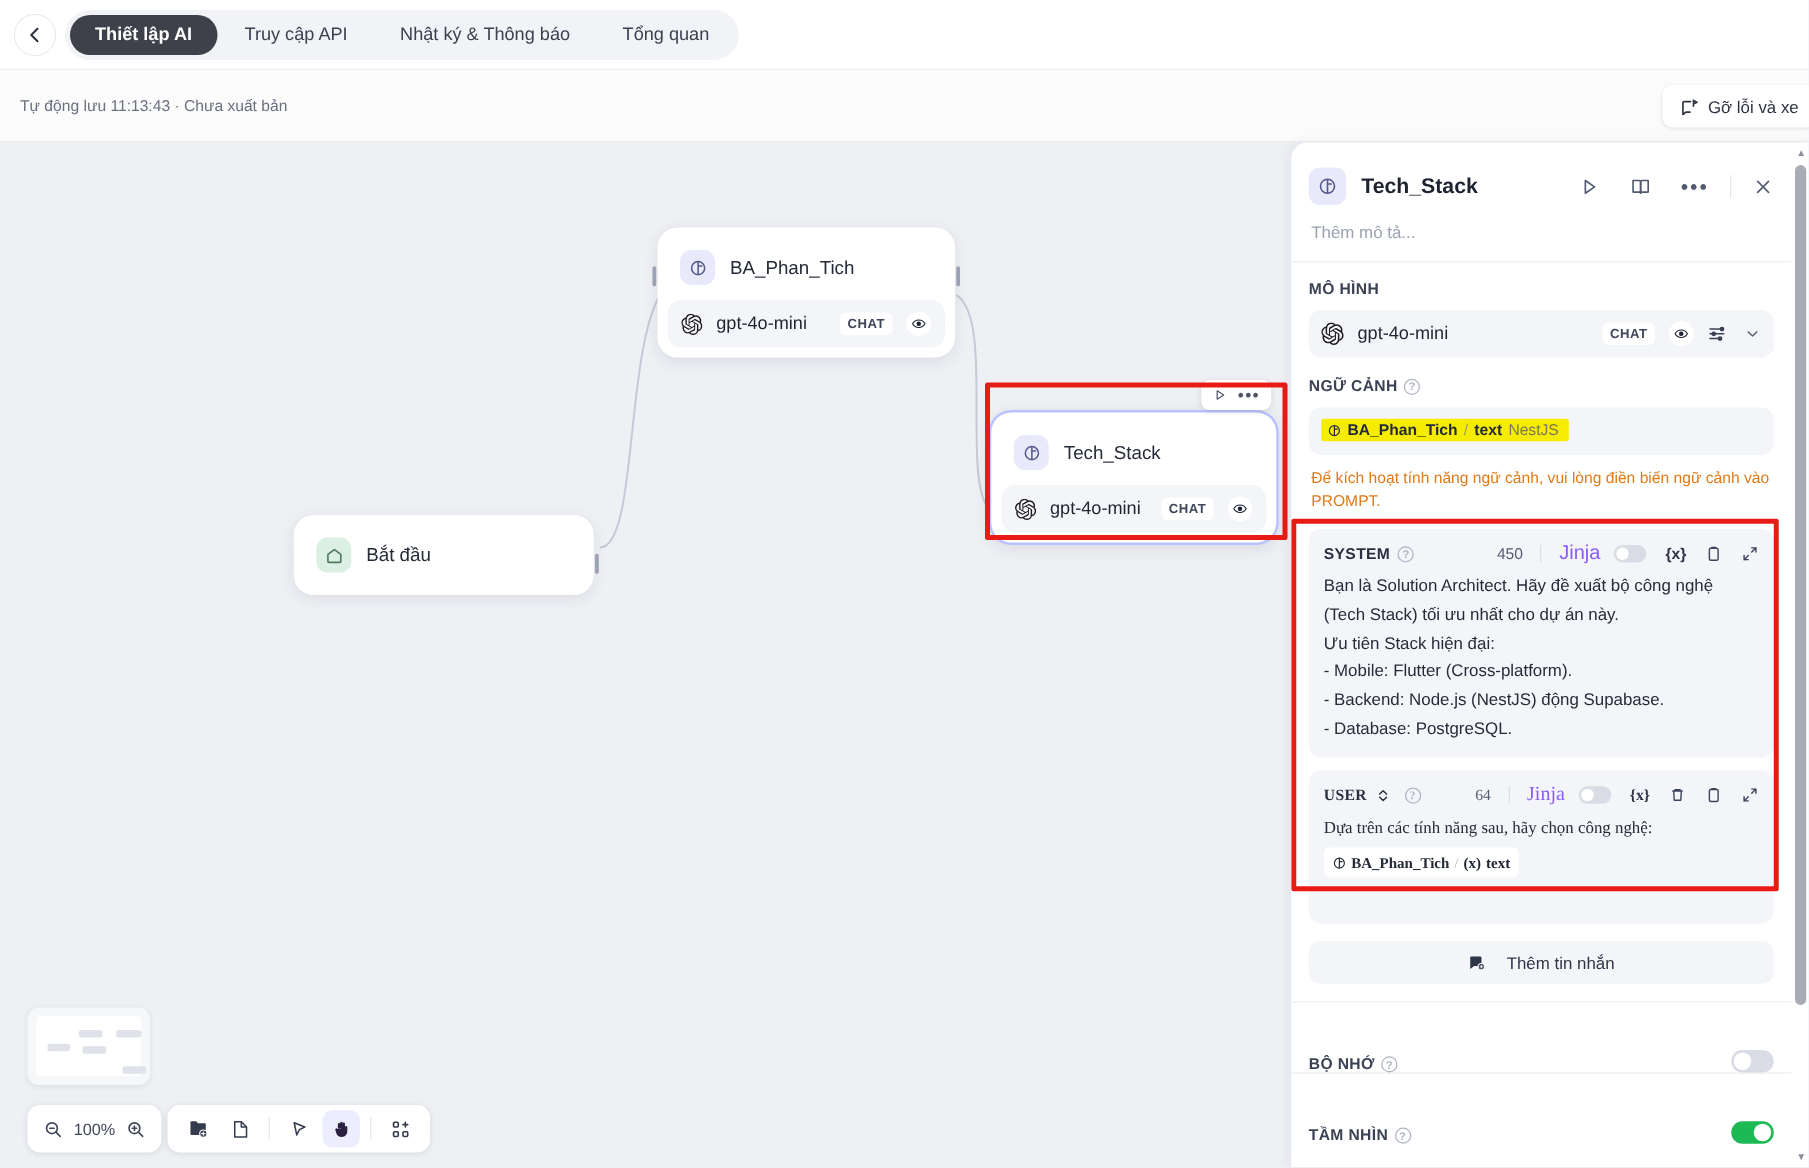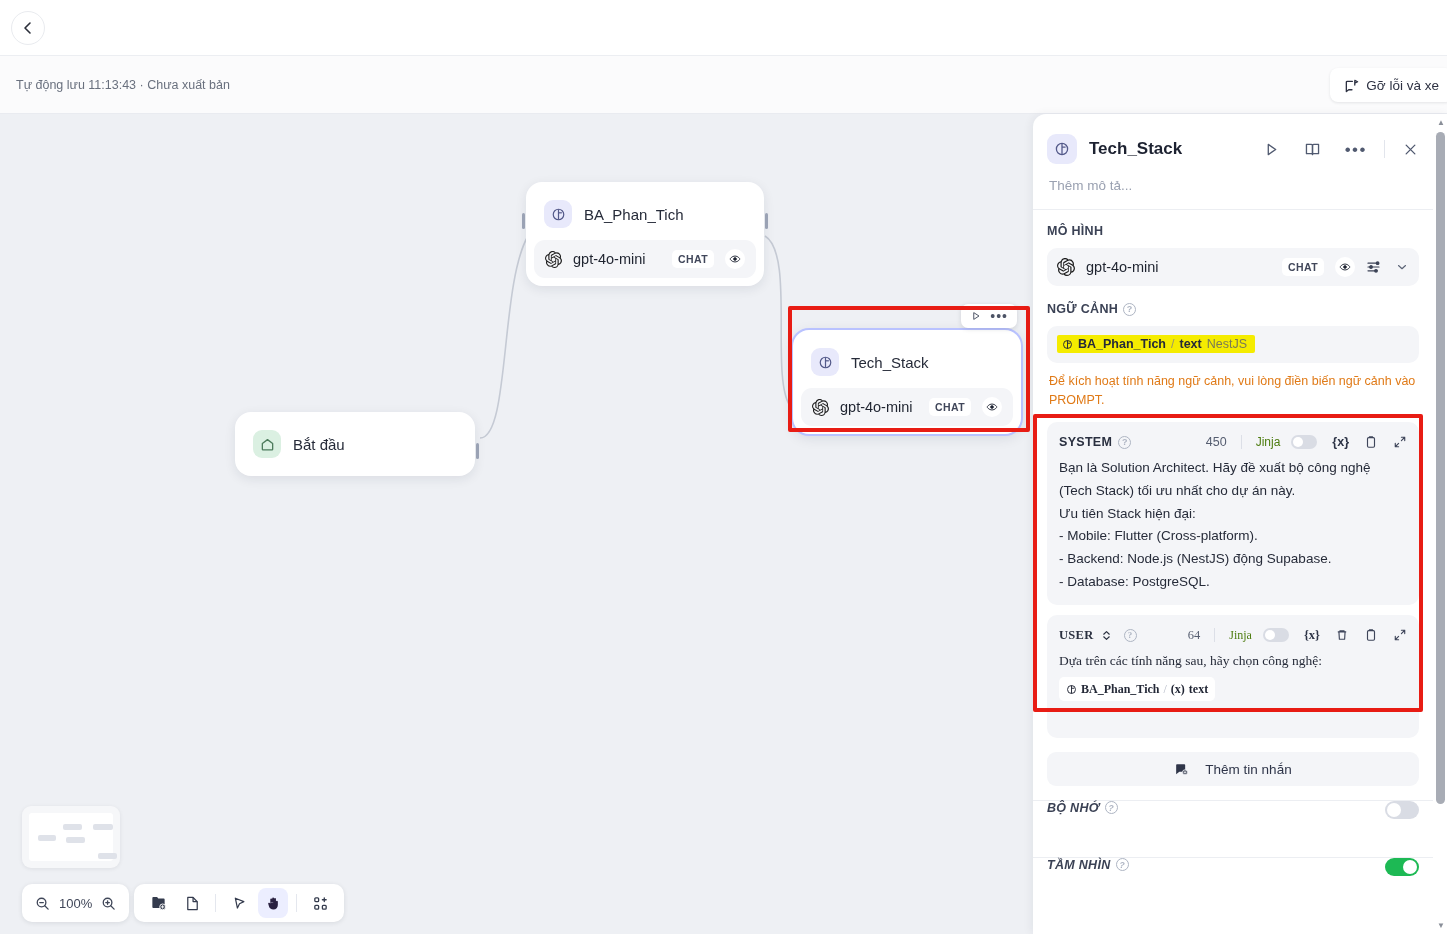--- a/index.html
+++ b/index.html
@@ -172,21 +172,21 @@
   .ctx-tag .sl { color: #9a9a6a; }
   .ctx-tag .tx { color: #252a38; font-weight: 700; }
   .ctx-tag .ty { color: #7a7a55; }
   .ctx-warn { font-size: 12.5px; color: #e07a17; padding: 9px 2px 0 2px; line-height: 1.55; }
 
   .msg-block { background: #f4f5f8; border-radius: 10px; padding: 10px 12px 12px 12px; }
   .msg-head { display: flex; align-items: center; gap: 6px; height: 20px; }
   .msg-role { font-size: 12.5px; font-weight: 700; color: #2a3040; letter-spacing: .3px; }
   .msg-count { font-size: 12.5px; color: #555d70; margin-left: auto; }
   .msg-sep { width: 1px; height: 14px; background: #dcdfe7; margin: 0 8px; }
-  .jinja { font-size: 12px; color: #4d7c0f; }
+  .jinja { font-size: 16px; color: #8b5cf6; }
   .toggle-sm {
     width: 26px; height: 14px; border-radius: 8px; background: #d9dce4;
     position: relative; margin-left: 5px; cursor: pointer;
   }
   .toggle-sm::after {
     content: ""; position: absolute; left: 2px; top: 2px; width: 10px; height: 10px;
     border-radius: 50%; background: #fff;
   }
   .mh-ico { color: #3e455a; cursor: pointer; display: flex; align-items: center; margin-left: 9px; }
   .msg-body { font-size: 13.5px; color: #262b39; line-height: 1.68; padding-top: 5px; }
@@ -198,21 +198,21 @@
   .var-chip .sl { color: #b4b9c6; }
   .var-chip .tx { color: #1d2231; font-weight: 700; }
 
   .addmsg {
     margin: 0 14px; height: 34px; background: #f4f5f8; border-radius: 9px;
     display: flex; align-items: center; justify-content: center; gap: 16px;
     font-size: 13.5px; color: #2f3purple; color: #2f3549; cursor: pointer;
   }
 
   .row-toggle {
-    padding: 0 14px; height: 56px; display: flex; align-items: flex-start; font-style: italic;
+    padding: 0 14px; height: 56px; display: flex; align-items: flex-end;
   }
   .toggle-lg {
     width: 34px; height: 18px; border-radius: 10px; background: #d9dce4;
     position: relative; margin-left: auto; cursor: pointer;
   }
   .toggle-lg::after {
     content: ""; position: absolute; left: 2px; top: 2px; width: 14px; height: 14px;
     border-radius: 50%; background: #fff;
   }
   .toggle-lg.on { background: #1db954; }
@@ -236,20 +236,34 @@
 </head>
 <body>
 
 <div class="app">
 
   <div class="topbar">
     <div class="back-btn">
       <svg width="16" height="16" viewBox="0 0 16 16" fill="none" stroke="currentColor" stroke-width="1.6" stroke-linecap="round" stroke-linejoin="round">
           <path d="M10 3 5 8l5 5"></path>
         </svg>
+    </div>
+    <div class="tabs">
+      <div class="tab active">
+          <span>Thiết lập AI</span>
+        </div>
+      <div class="tab">
+          <span>Truy cập API</span>
+        </div>
+      <div class="tab">
+          <span>Nhật ký &amp; Thông báo</span>
+        </div>
+      <div class="tab">
+          <span>Tổng quan</span>
+        </div>
     </div>
   </div>
 
   <div class="subbar">
     <div class="autosave">Tự động lưu 11:13:43 · Chưa xuất bản</div>
     <div class="debug-btn">
       <span style="display:flex">
         <svg width="15" height="15" viewBox="0 0 16 16" fill="none" stroke="#2d3142" stroke-width="1.4" stroke-linecap="round" stroke-linejoin="round">
             <path d="M8.5 12.5H5l-2.5 2V4.5a1 1 0 0 1 1-1h5.5"></path>
             <path d="M11.5 2.5v5M11.5 2.5l3 1.5-3 1.5"></path>

